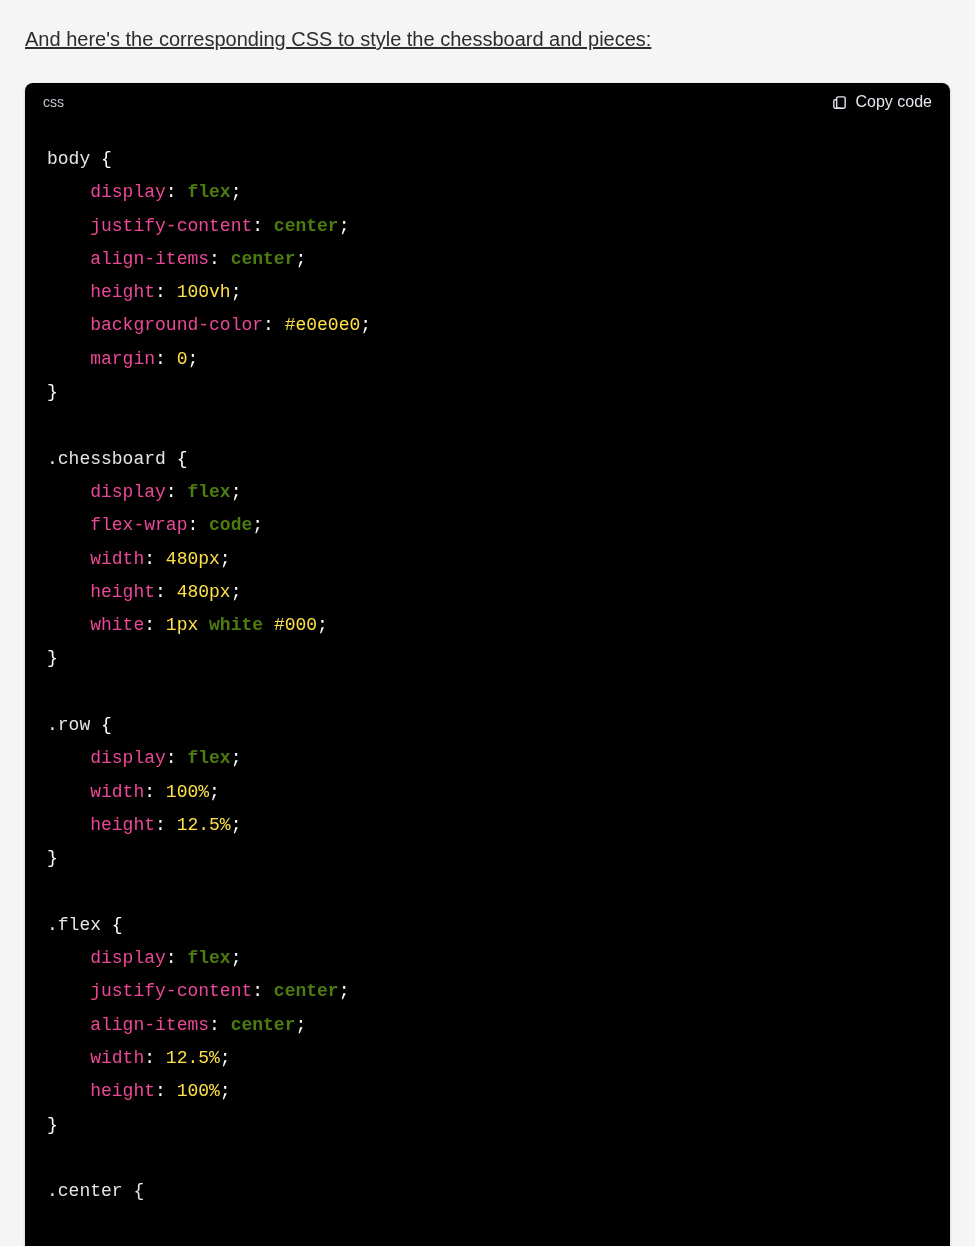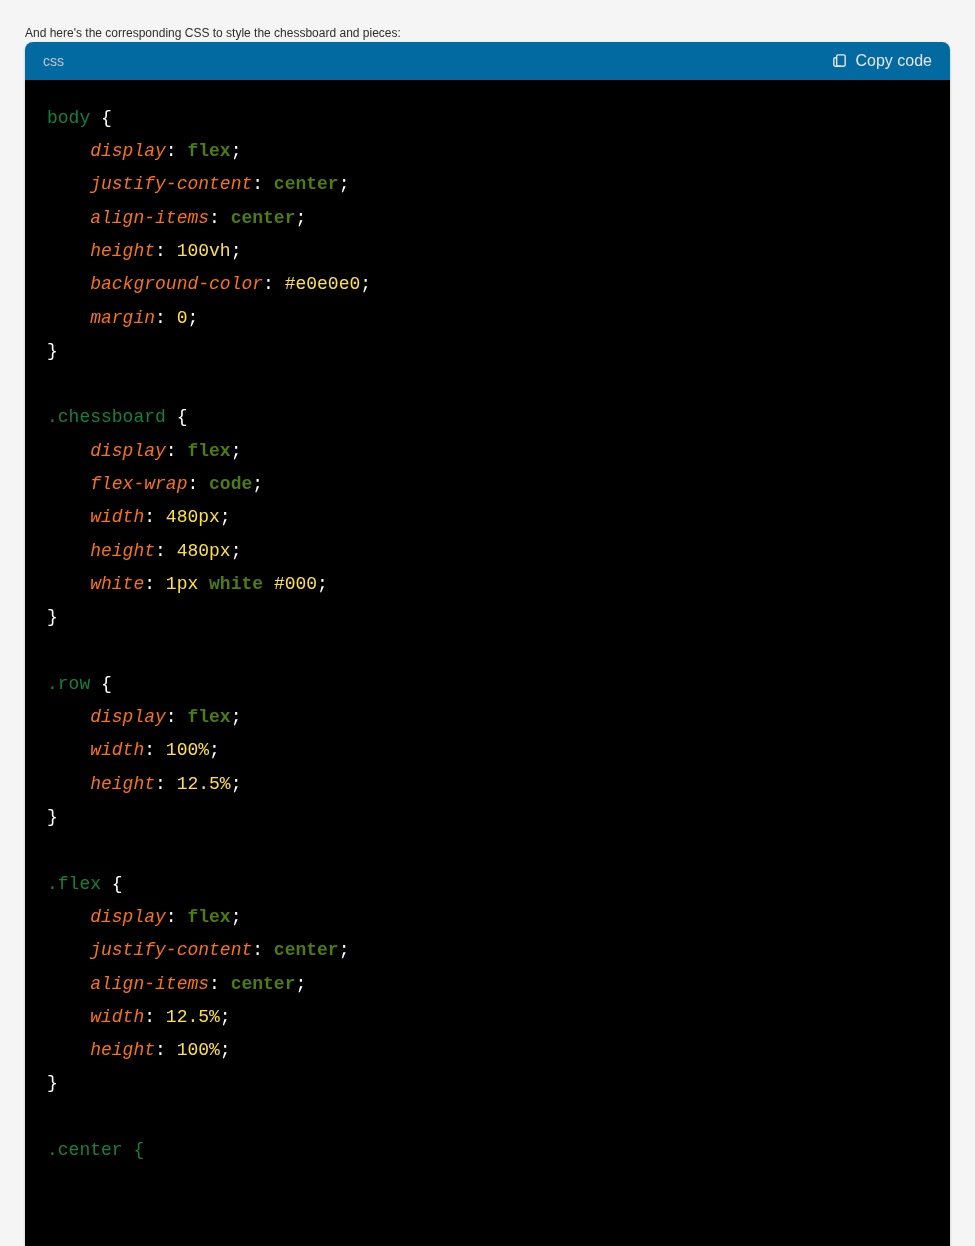--- a/index.html
+++ b/index.html
@@ -7,30 +7,32 @@
     margin: 0;
     background: #f5f5f5;
     font-family: -apple-system, BlinkMacSystemFont, "Segoe UI", Helvetica, Arial, sans-serif;
     padding: 25px 25px 0 25px;
     color: #2d2d2d;
     width: 975px;
     height: 1246px;
     overflow: hidden;
   }
   .intro {
-    font-size: 12px;
+    font-size: 20px;
     line-height: 1.4;
+    margin-bottom: 30px;
+    text-decoration: underline;
   }
   .code-block {
     border-radius: 8px 8px 0 0;
     overflow: hidden;
     box-shadow: 0 1px 3px rgba(0,0,0,0.2);
   }
   .code-header {
-    background: #0369a1;
+    background: #000000;
     color: #d9d9e3;
     display: flex;
     align-items: center;
     justify-content: space-between;
     padding: 10px 18px;
     font-size: 15px;
   }
   .lang-label {
     color: #c5c5d2;
     font-size: 14px;
@@ -51,23 +53,23 @@
     background: #000;
     color: #fff;
     padding: 22px 22px 60px 22px;
     font-family: Menlo, Consolas, "Courier New", monospace;
     font-size: 18px;
     line-height: 1.85;
     white-space: pre;
     position: relative;
   }
   
-  .c-sel { color: #15803d; }       
+  .c-sel { color: #e5e5e5; }       
   .c-brace { color: #ffffff; }      
-  .c-prop { color: #f97316; font-style: italic; }       
+  .c-prop { color: #ec4899; }       
   .c-val  { color: #4d7c0f; font-weight: bold; } 
   .c-num  { color: #fde047; }       
   .c-punct{ color: #ffffff; }
 </style>
 </head>
 <body>
 
 <div class="intro">And here's the corresponding CSS to style the chessboard and pieces:</div>
 
 <div class="code-block">

